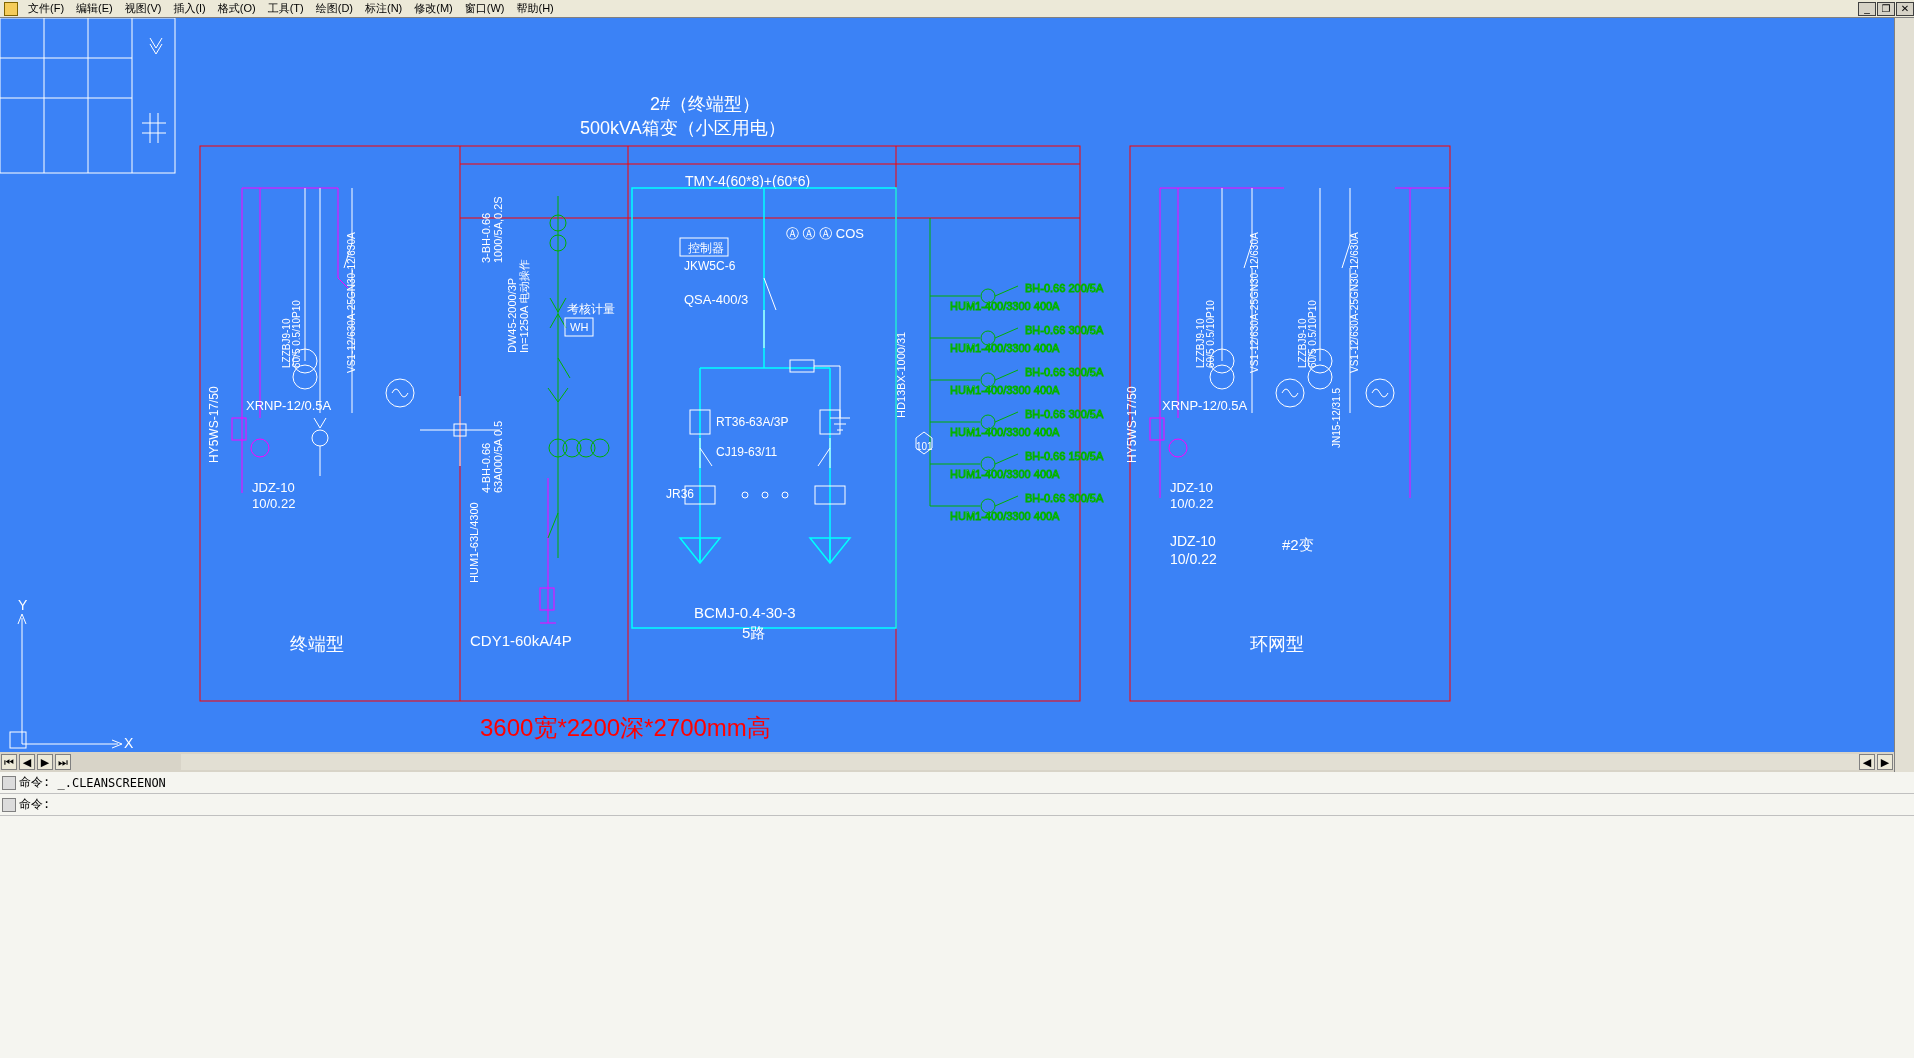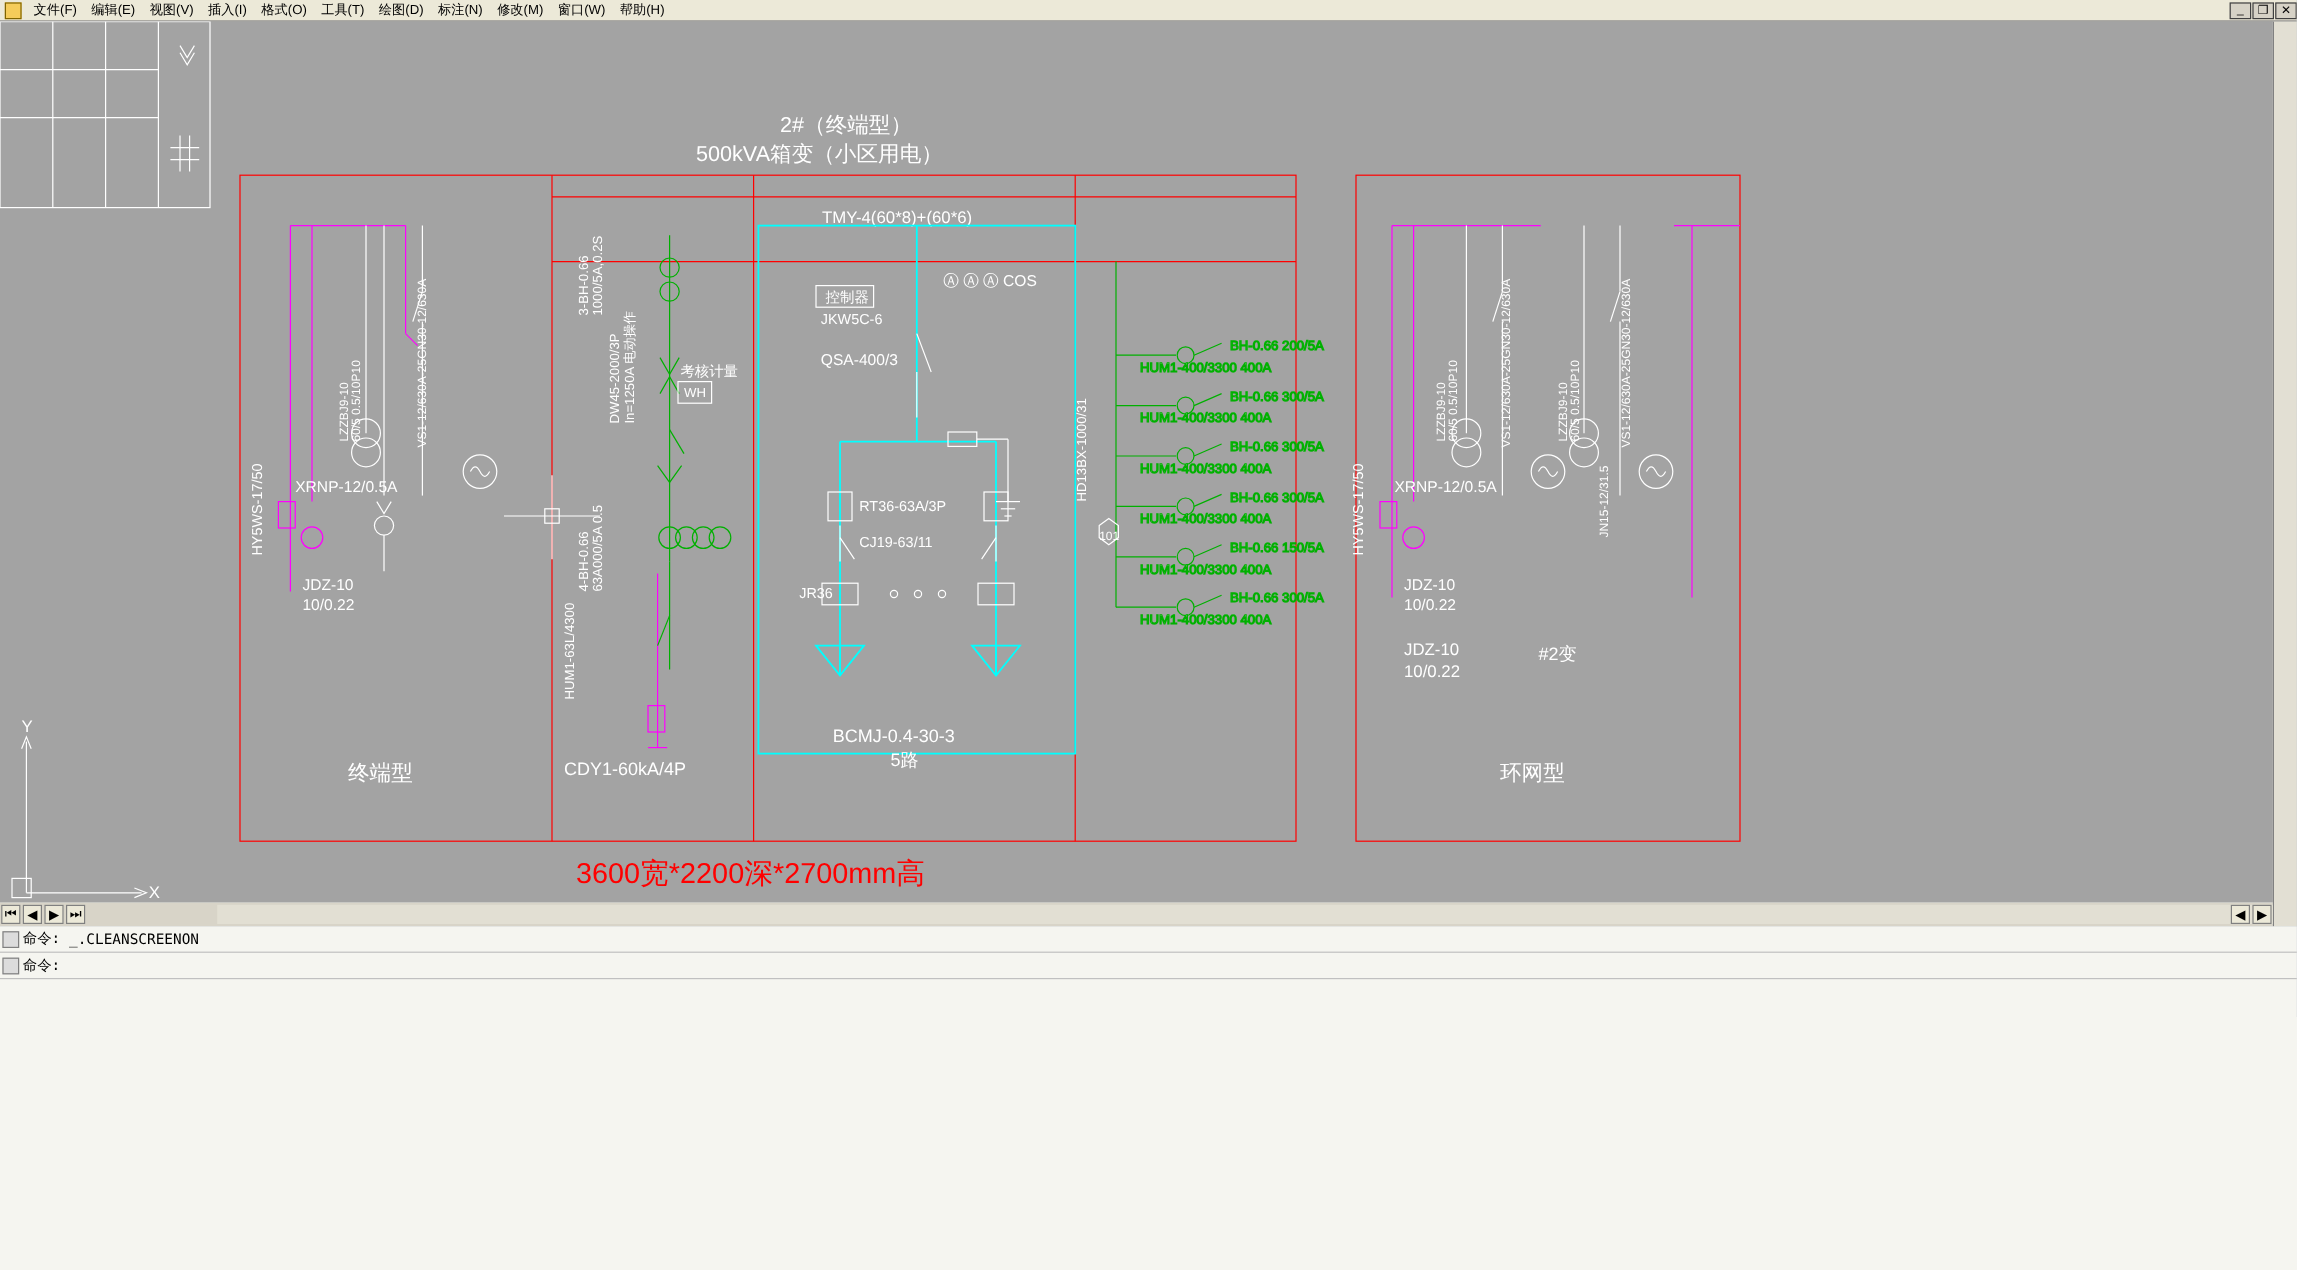--- a/index.html
+++ b/index.html
@@ -2,21 +2,21 @@
 <html><head>
 <meta charset="utf-8">
 <style>
   * { box-sizing: border-box; margin: 0; padding: 0; }
   html, body { width: 1914px; height: 1058px; font-family: "SimSun", "Microsoft YaHei", sans-serif; font-size: 12px; background:#c0c8d0; color:#000; overflow:hidden; }
   .menubar { height: 18px; background:#ece9d8; display:flex; align-items:center; padding-left:4px; gap:4px; border-bottom:1px solid #808080; }
   .menubar .app-icon { width:14px; height:14px; background:#f5cc5a; border:1px solid #806400; margin-right:2px; }
   .menubar span { padding:0 4px; font-size:11px; }
   .window-controls { margin-left:auto; display:flex; }
   .window-controls div { width:18px; height:14px; border:1px solid #404040; background:#d6d2c6; display:flex; align-items:center; justify-content:center; font-size:10px; margin-left:1px; }
-  .drawing-area { position:absolute; left:0; top:18px; right:20px; height:734px; background:#a3a3a3; }
+  .drawing-area { position:absolute; left:0; top:18px; right:20px; height:734px; background:#3b82f6; }
   .drawing-area svg { width:100%; height:100%; }
   .tabs-row { position:absolute; left:0; top:752px; right:20px; height:20px; background:#d8d4c8; display:flex; align-items:center; font-size:11px; }
   .tabs-row .navbtn { width:16px; height:16px; display:flex; align-items:center; justify-content:center; border:1px solid #808080; background:#ece9d8; margin:0 1px; }
   .tabs-row .tab { padding:1px 10px; background:#e8e8e8; border:1px solid #808080; border-bottom:none; margin-left:2px;margin-top:48px; }
   .tabs-row .tab.active { background:#fff; }
   .tabs-row .track { flex:1; height:16px; background:#e2dfd3; display:flex; align-items:center; justify-content:flex-end; }
   .tabs-row .rnav { width:16px; height:16px; display:flex; align-items:center; justify-content:center; border:1px solid #808080; background:#ece9d8; margin:0 1px; }
   .vscroll { position:absolute; right:0; top:18px; width:20px; height:754px; background:#e2dfd3; border-left:1px solid #808080; }
   .cmd-area { position:absolute; left:0; top:772px; right:0; bottom:0; background:#f5f5f0; }
   .cmd-line { display:flex; align-items:center; height:22px; border-bottom:1px solid #c0c0c0; padding-left:2px; font-family:monospace; font-size:12px; }

